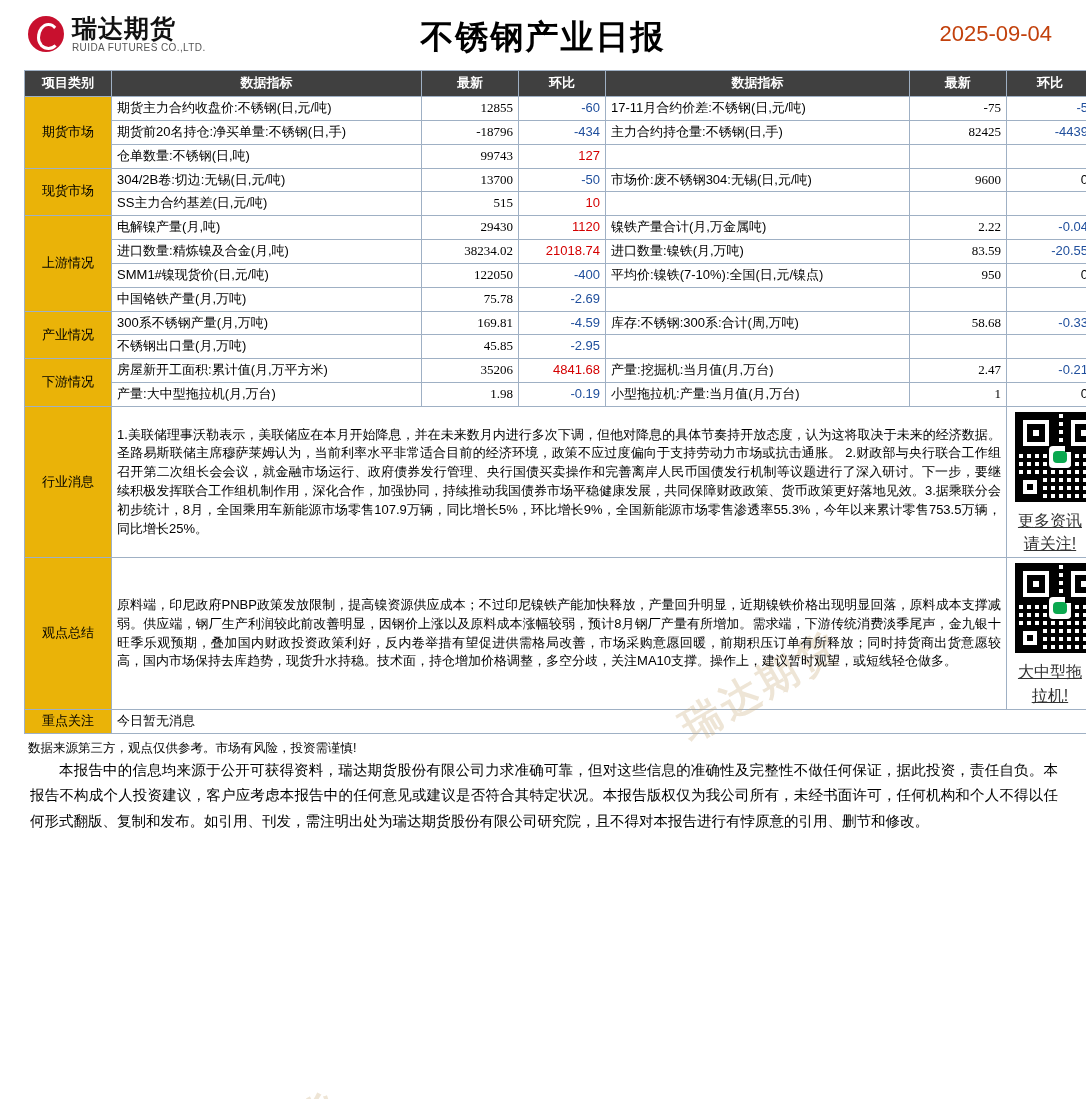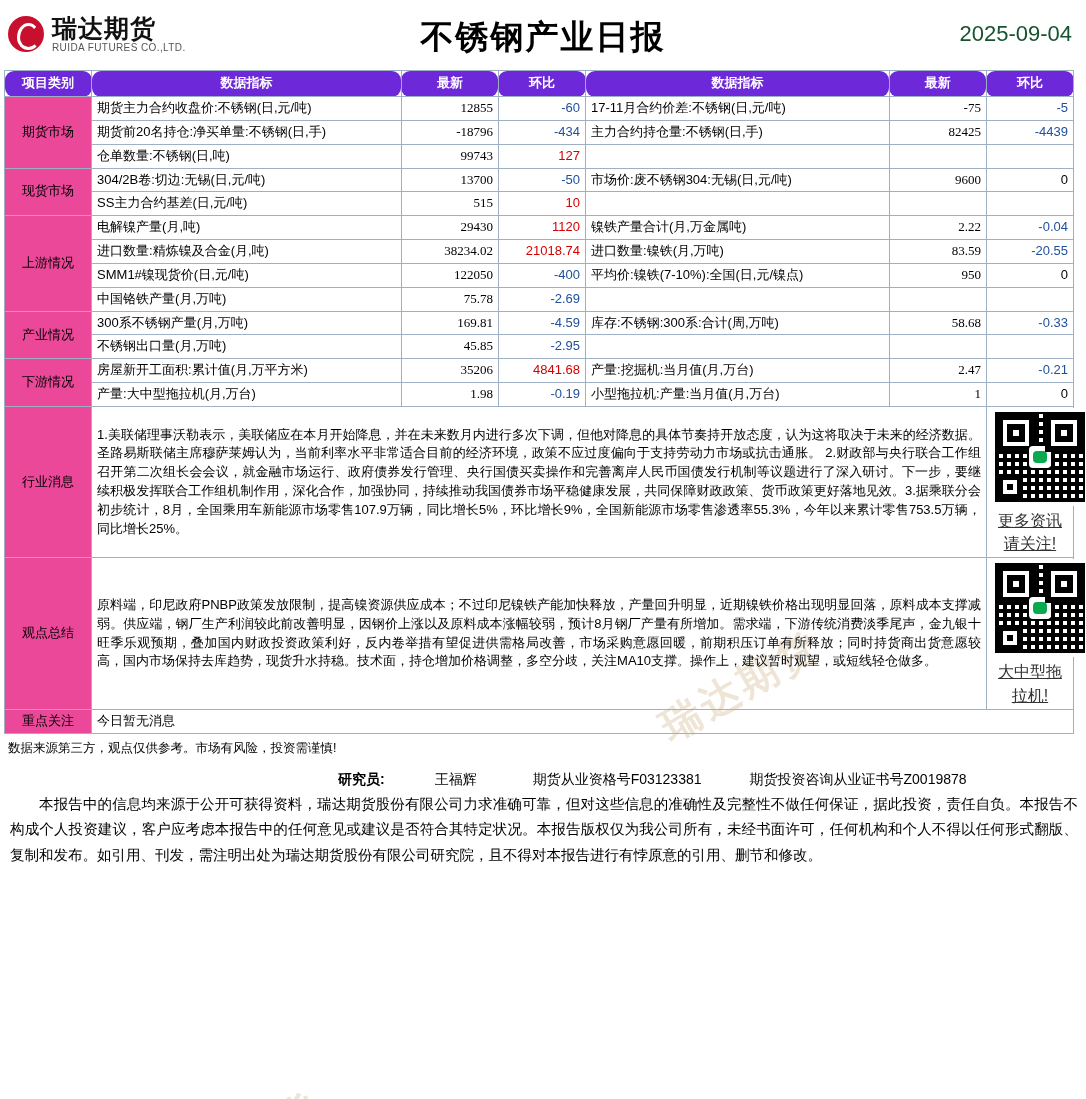--- a/index.html
+++ b/index.html
@@ -7,21 +7,21 @@
     margin: 0; padding: 0;
     background: #ffffff;
     font-family: "Liberation Sans", "DejaVu Sans", sans-serif;
   }
   body {
     width: 1086px;
     min-height: 1099px;
     color: #000;
     font-size: 13px;
   }
-  .page { width: 1086px; padding: 0 4px; }
+  .page { width: 1086px; padding: 0 24px; }
 
   
   .header {
     display: flex;
     align-items: center;
     justify-content: space-between;
     padding: 8px 4px 10px 4px;
   }
   .brand { display: flex; align-items: center; gap: 8px; width: 230px; }
   .brand-mark {
@@ -50,51 +50,50 @@
     font-size: 33px;
     font-weight: bold;
     letter-spacing: 2px;
     color: #000;
     margin-top: 7px;
   }
   .doc-date {
     width: 230px;
     text-align: right;
     font-size: 22px;
-    color: #14532d;
+    color: #c2410c;
     padding-right: 6px;
   }
 
   
   table.main {
     width: 1070px;
     border-collapse: collapse;
     table-layout: fixed;
   }
   table.main th, table.main td {
     border: 1px solid #9fb0c4;
     padding: 2px 5px;
     font-size: 13px;
     vertical-align: middle;
     line-height: 1.45;
   }
   thead th {
-    background: #6d28d9;
+    background: #404040;
     color: #ffffff;
     font-weight: bold;
     text-align: center;
     height: 26px;
     border-color: #1f4e9c;
     font-size: 14.5px;
-    border-radius: 9px;
   }
   td.cat {
     text-align: center;
     font-size: 13.5px;
-    background: #ec4899;
+    background: #eab308;
   }
   td.label { text-align: left; }
   td.num { text-align: right; padding-right: 8px; font-family: Liberation Serif, serif; }
   td.chg { text-align: right; padding-right: 8px; }
   .neg { color: #1f4e9c; }
   .pos { color: #d40000; }
   .zero { color: #000; }
 
   td.news {
     text-align: justify;
@@ -384,22 +383,16 @@
 
       <tr>
         <td class="cat">重点关注</td>
         <td class="focus-label" colspan="6">今日暂无消息</td>
       </tr>
     </tbody>
   </table>
 
   <div class="source-note">数据来源第三方，观点仅供参考。市场有风险，投资需谨慎!</div>
 
-  <div class="researcher">
-    <span class="lab">研究员:</span>
-    <span class="name">王福辉</span>
-    <span class="c1">期货从业资格号F03123381</span>
-    <span class="c2">期货投资咨询从业证书号Z0019878</span>
-  </div>
 
   <div class="disclaimer-body">本报告中的信息均来源于公开可获得资料，瑞达期货股份有限公司力求准确可靠，但对这些信息的准确性及完整性不做任何保证，据此投资，责任自负。本报告不构成个人投资建议，客户应考虑本报告中的任何意见或建议是否符合其特定状况。本报告版权仅为我公司所有，未经书面许可，任何机构和个人不得以任何形式翻版、复制和发布。如引用、刊发，需注明出处为瑞达期货股份有限公司研究院，且不得对本报告进行有悖原意的引用、删节和修改。</div>
 
 </div>
 
 </body></html>

